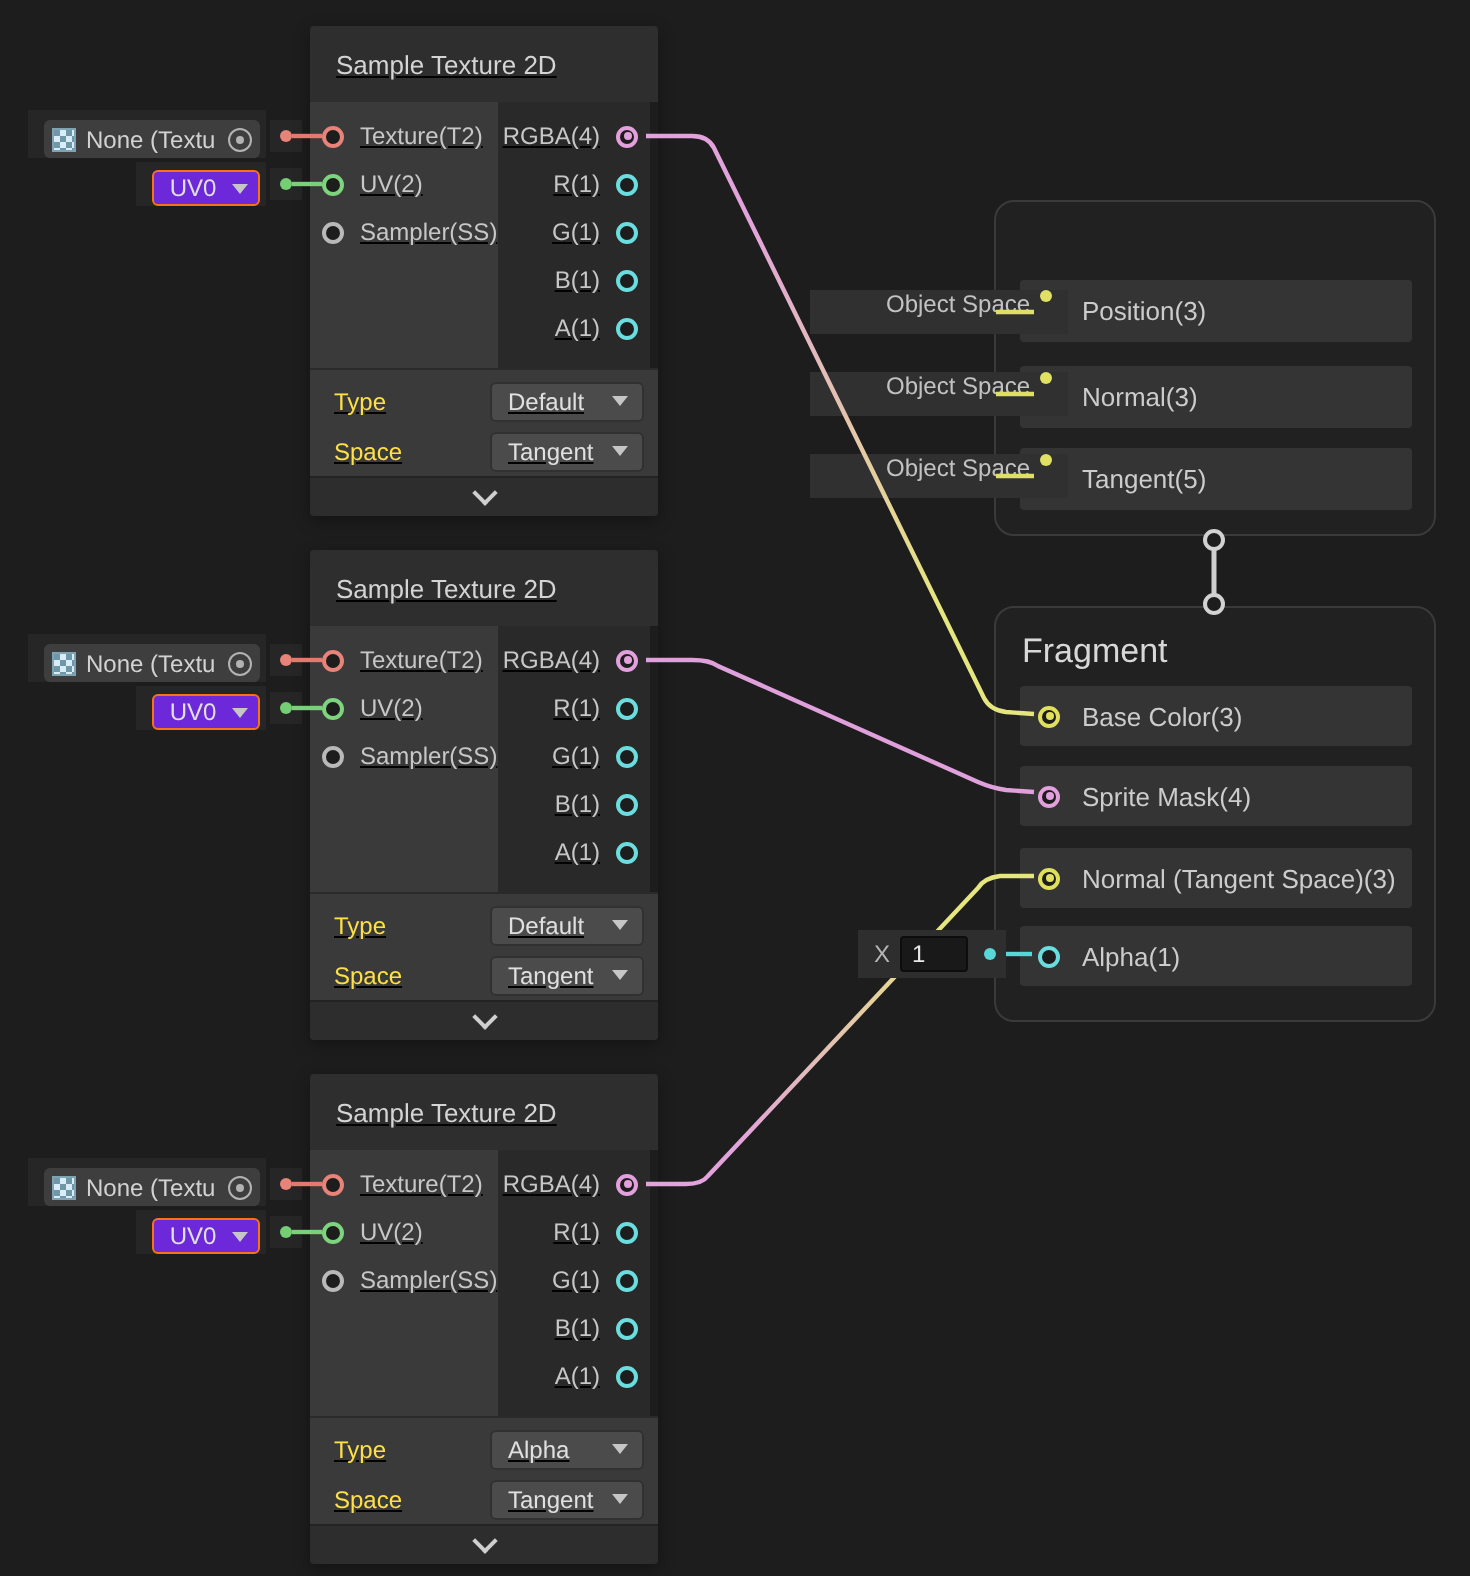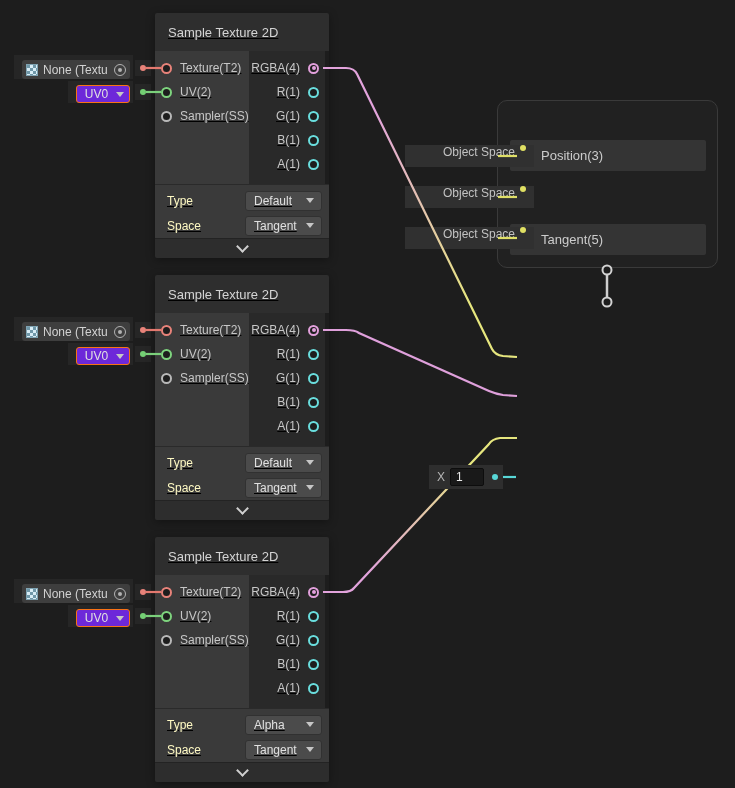--- a/index.html
+++ b/index.html
@@ -25,21 +25,21 @@
   .c-green{border:2px solid #7ed47e;}
   .c-grey{border:2px solid #b9b9b9;}
   .c-pink{border:2px solid #e2a0dc;}
   .c-cyan{border:2px solid #6adede;}
   .c-yellow{border:2px solid #e0e05e;}
   .filled::after{content:"";width:4px;height:4px;border-radius:50%;display:block;}
   .c-pink.filled::after{background:#e2a0dc;}
   .c-yellow.filled::after{background:#e0e05e;}
   .st-controls{height:54px;background:#3a3a3a;border-top:1px solid #2a2a2a;padding-top:3px;box-sizing:border-box;}
   .crow{height:25px;display:flex;align-items:center;padding:0 7px 0 12px;}
-  .clbl{color:#fef9c3;font-size:12px;flex:1;}
+  .clbl{color:#fde047;font-size:12px;flex:1;}
   .dd{width:77px;height:20px;background:#4b4b4b;border:1px solid #313131;border-radius:3px;
       display:flex;align-items:center;box-sizing:border-box;}
   .ddv{flex:1;color:#e0e0e0;font-size:12px;padding-left:8px;white-space:nowrap;overflow:hidden;}
   .dda{width:0;height:0;border-left:4px solid transparent;border-right:4px solid transparent;
        border-top:5px solid #c6c6c6;margin-right:7px;flex:none;}
   .st-collapse{height:19px;background:#2d2d2d;border-top:1px solid #232323;display:flex;
                align-items:center;justify-content:center;border-radius:0 0 2px 2px;}
   .chev{width:7px;height:7px;border-right:2px solid #cfcfcf;border-bottom:2px solid #cfcfcf;
         transform:rotate(45deg);margin-top:-4px;}
 
@@ -336,39 +336,62 @@
   </div>
   <div class="dotbox" style="left:135px;top:608px">
       <span class="dot green"></span>
     </div>
 
   <div class="block" style="top:100px;height:168px">
     <div class="brow" style="top:39px;height:31px">
       <span class="ring c-yellow"></span>
       <span class="blbl">Position(3)</span>
     </div>
+    <div class="brow" style="top:82px;height:31px">
+      <span class="ring c-yellow"></span>
+      <span class="blbl">Normal(3)</span>
+    </div>
     <div class="brow" style="top:123px;height:31px">
       <span class="ring c-yellow"></span>
       <span class="blbl">Tangent(5)</span>
     </div>
   </div>
 
   <div class="os-strip" style="top:145px">
     <span class="ostext">Object Space</span>
     <span class="dot yellow"></span>
   </div>
   <div class="os-strip" style="top:186px">
     <span class="ostext">Object Space</span>
     <span class="dot yellow"></span>
   </div>
   <div class="os-strip" style="top:227px">
     <span class="ostext">Object Space</span>
     <span class="dot yellow"></span>
   </div>
 
+  <div class="block" style="top:303px;height:208px">
+    <div class="block-title">Fragment</div>
+    <div class="brow" style="top:39px;height:30px">
+      <span class="ring c-yellow filled"></span>
+      <span class="blbl">Base Color(3)</span>
+    </div>
+    <div class="brow" style="top:79px;height:30px">
+      <span class="ring c-pink filled"></span>
+      <span class="blbl">Sprite Mask(4)</span>
+    </div>
+    <div class="brow" style="top:120px;height:30px">
+      <span class="ring c-yellow filled"></span>
+      <span class="blbl">Normal (Tangent Space)(3)</span>
+    </div>
+    <div class="brow" style="top:159px;height:30px">
+      <span class="ring c-cyan"></span>
+      <span class="blbl">Alpha(1)</span>
+    </div>
+  </div>
 
   <div class="xwidget">
     <span class="xlbl">X</span>
     <input class="xinput" value="1" style="">
     <span class="dot cyan"></span>
   </div>
 
   <svg class="wires" width="735" height="788" viewBox="0 0 735 788">
     <defs>
       <linearGradient id="gA" gradientUnits="userSpaceOnUse" x1="330" y1="68" x2="505" y2="356">

